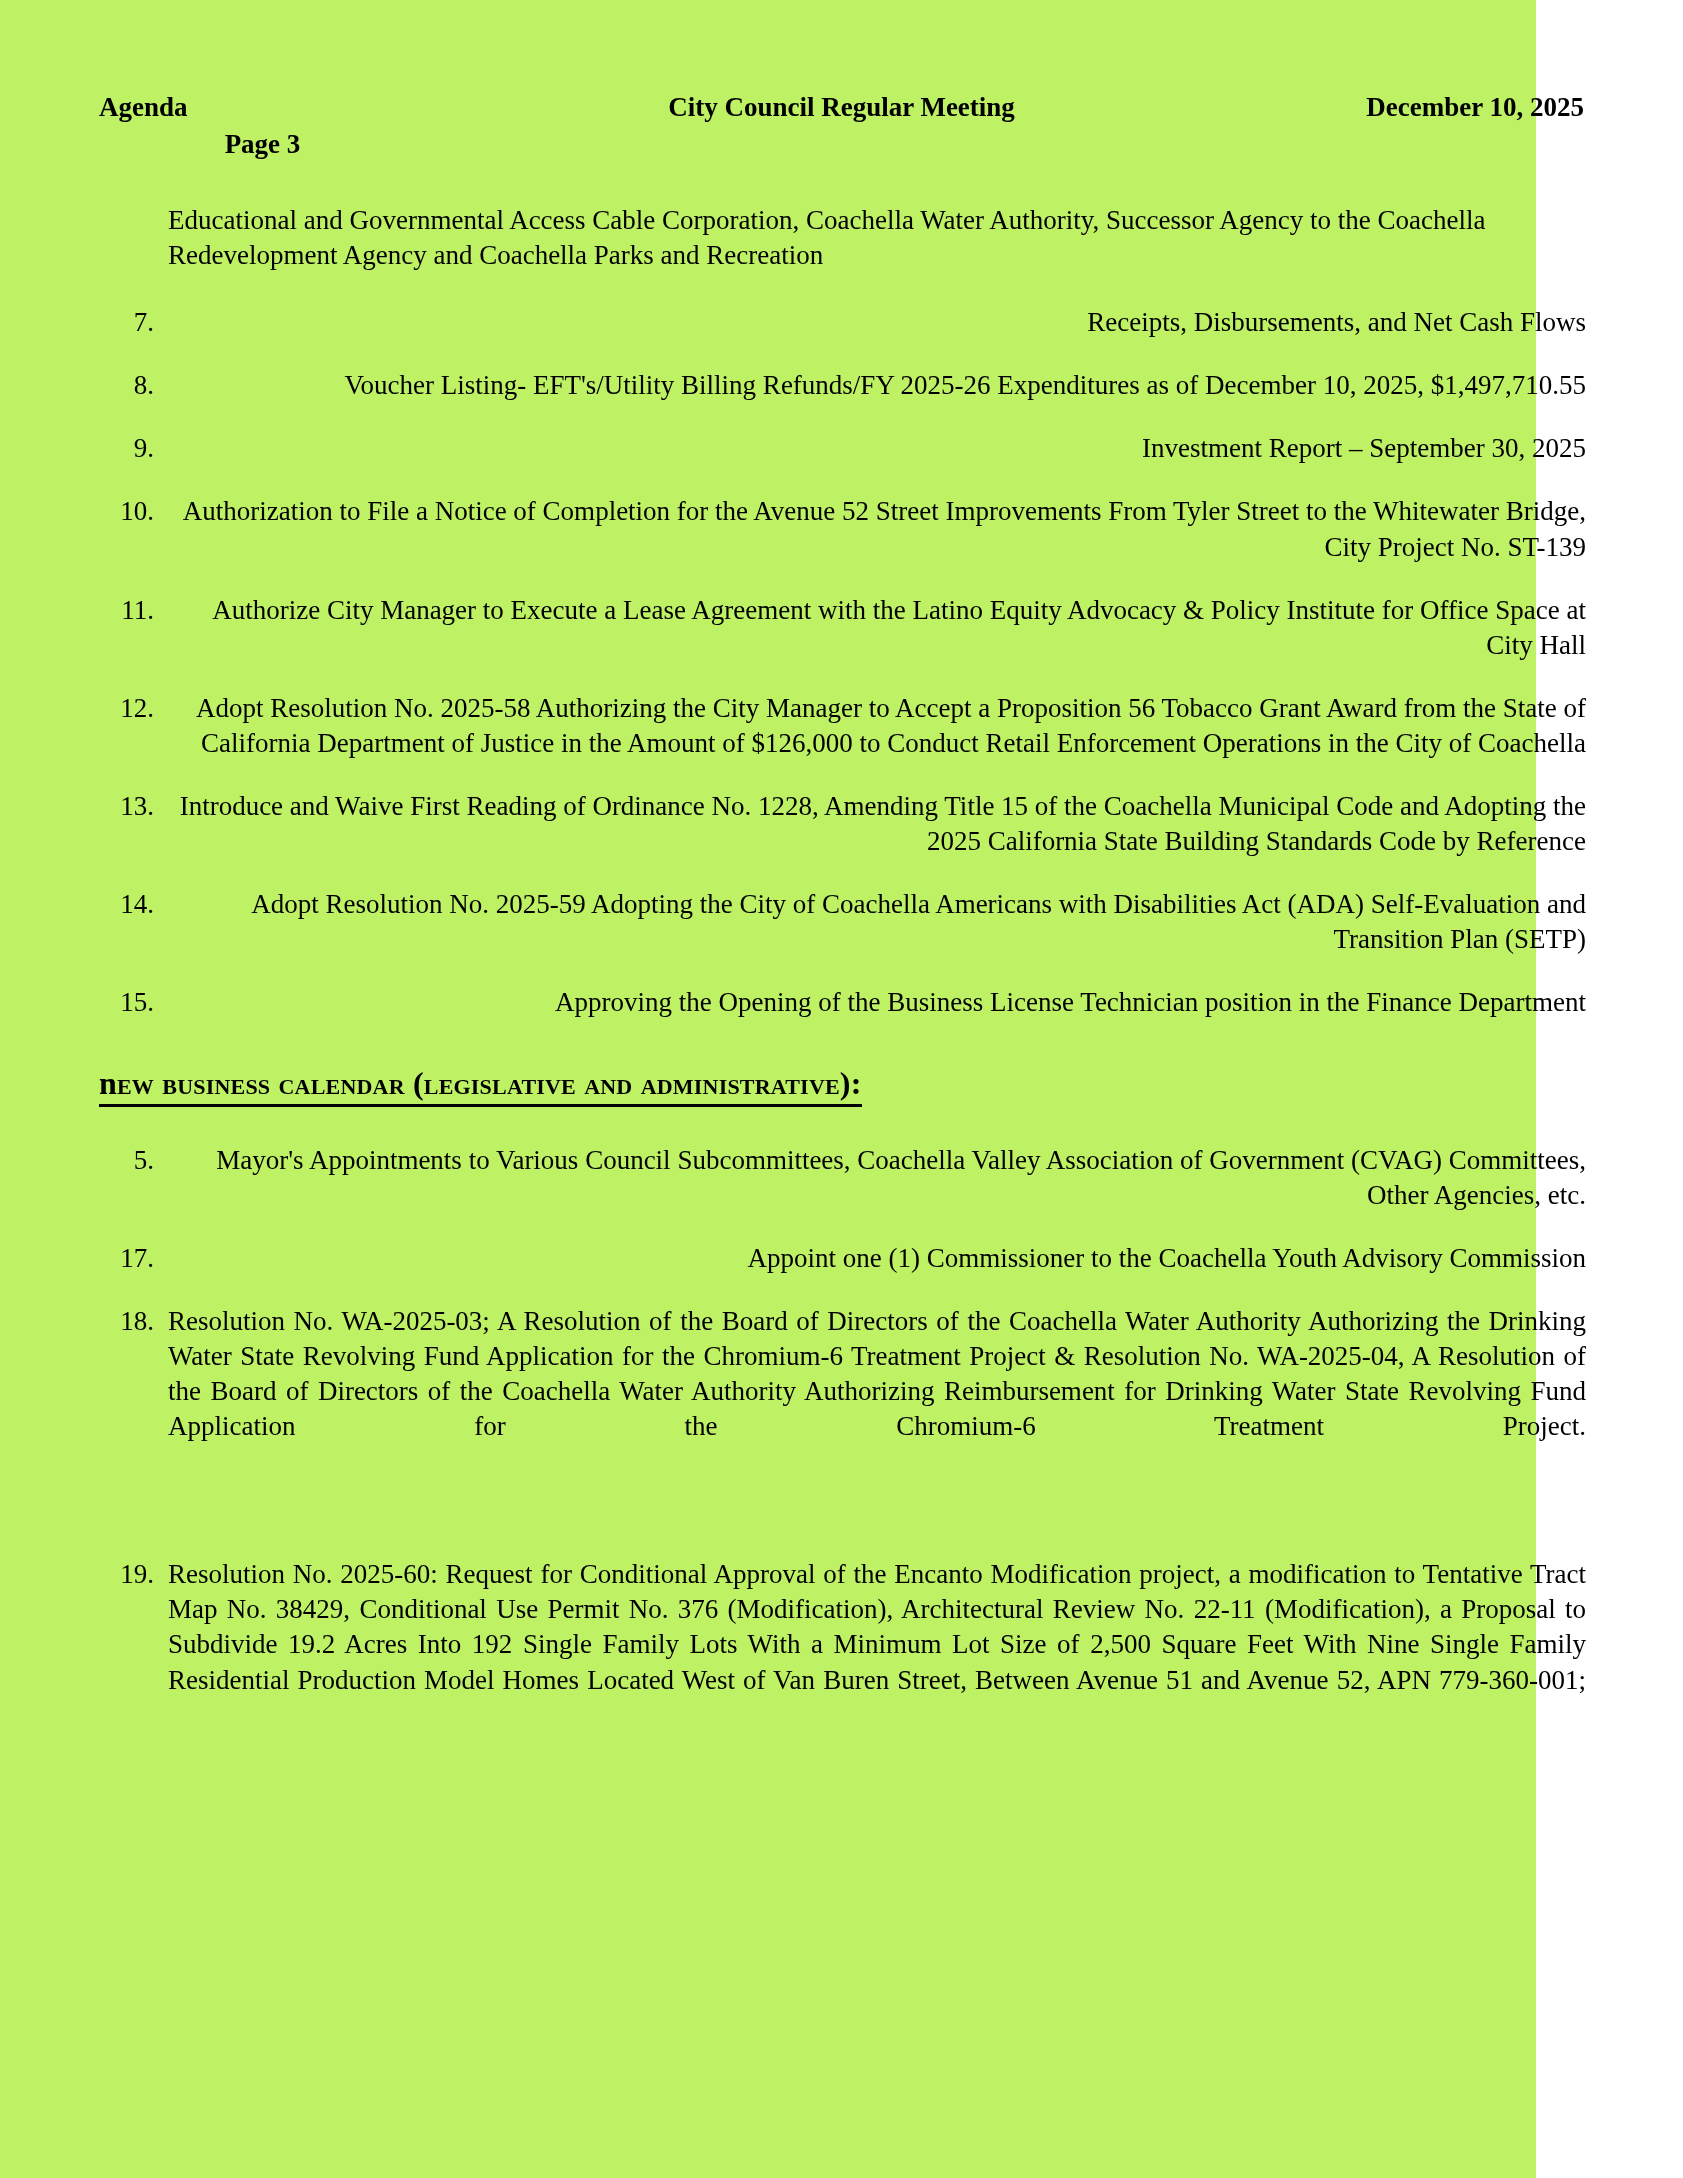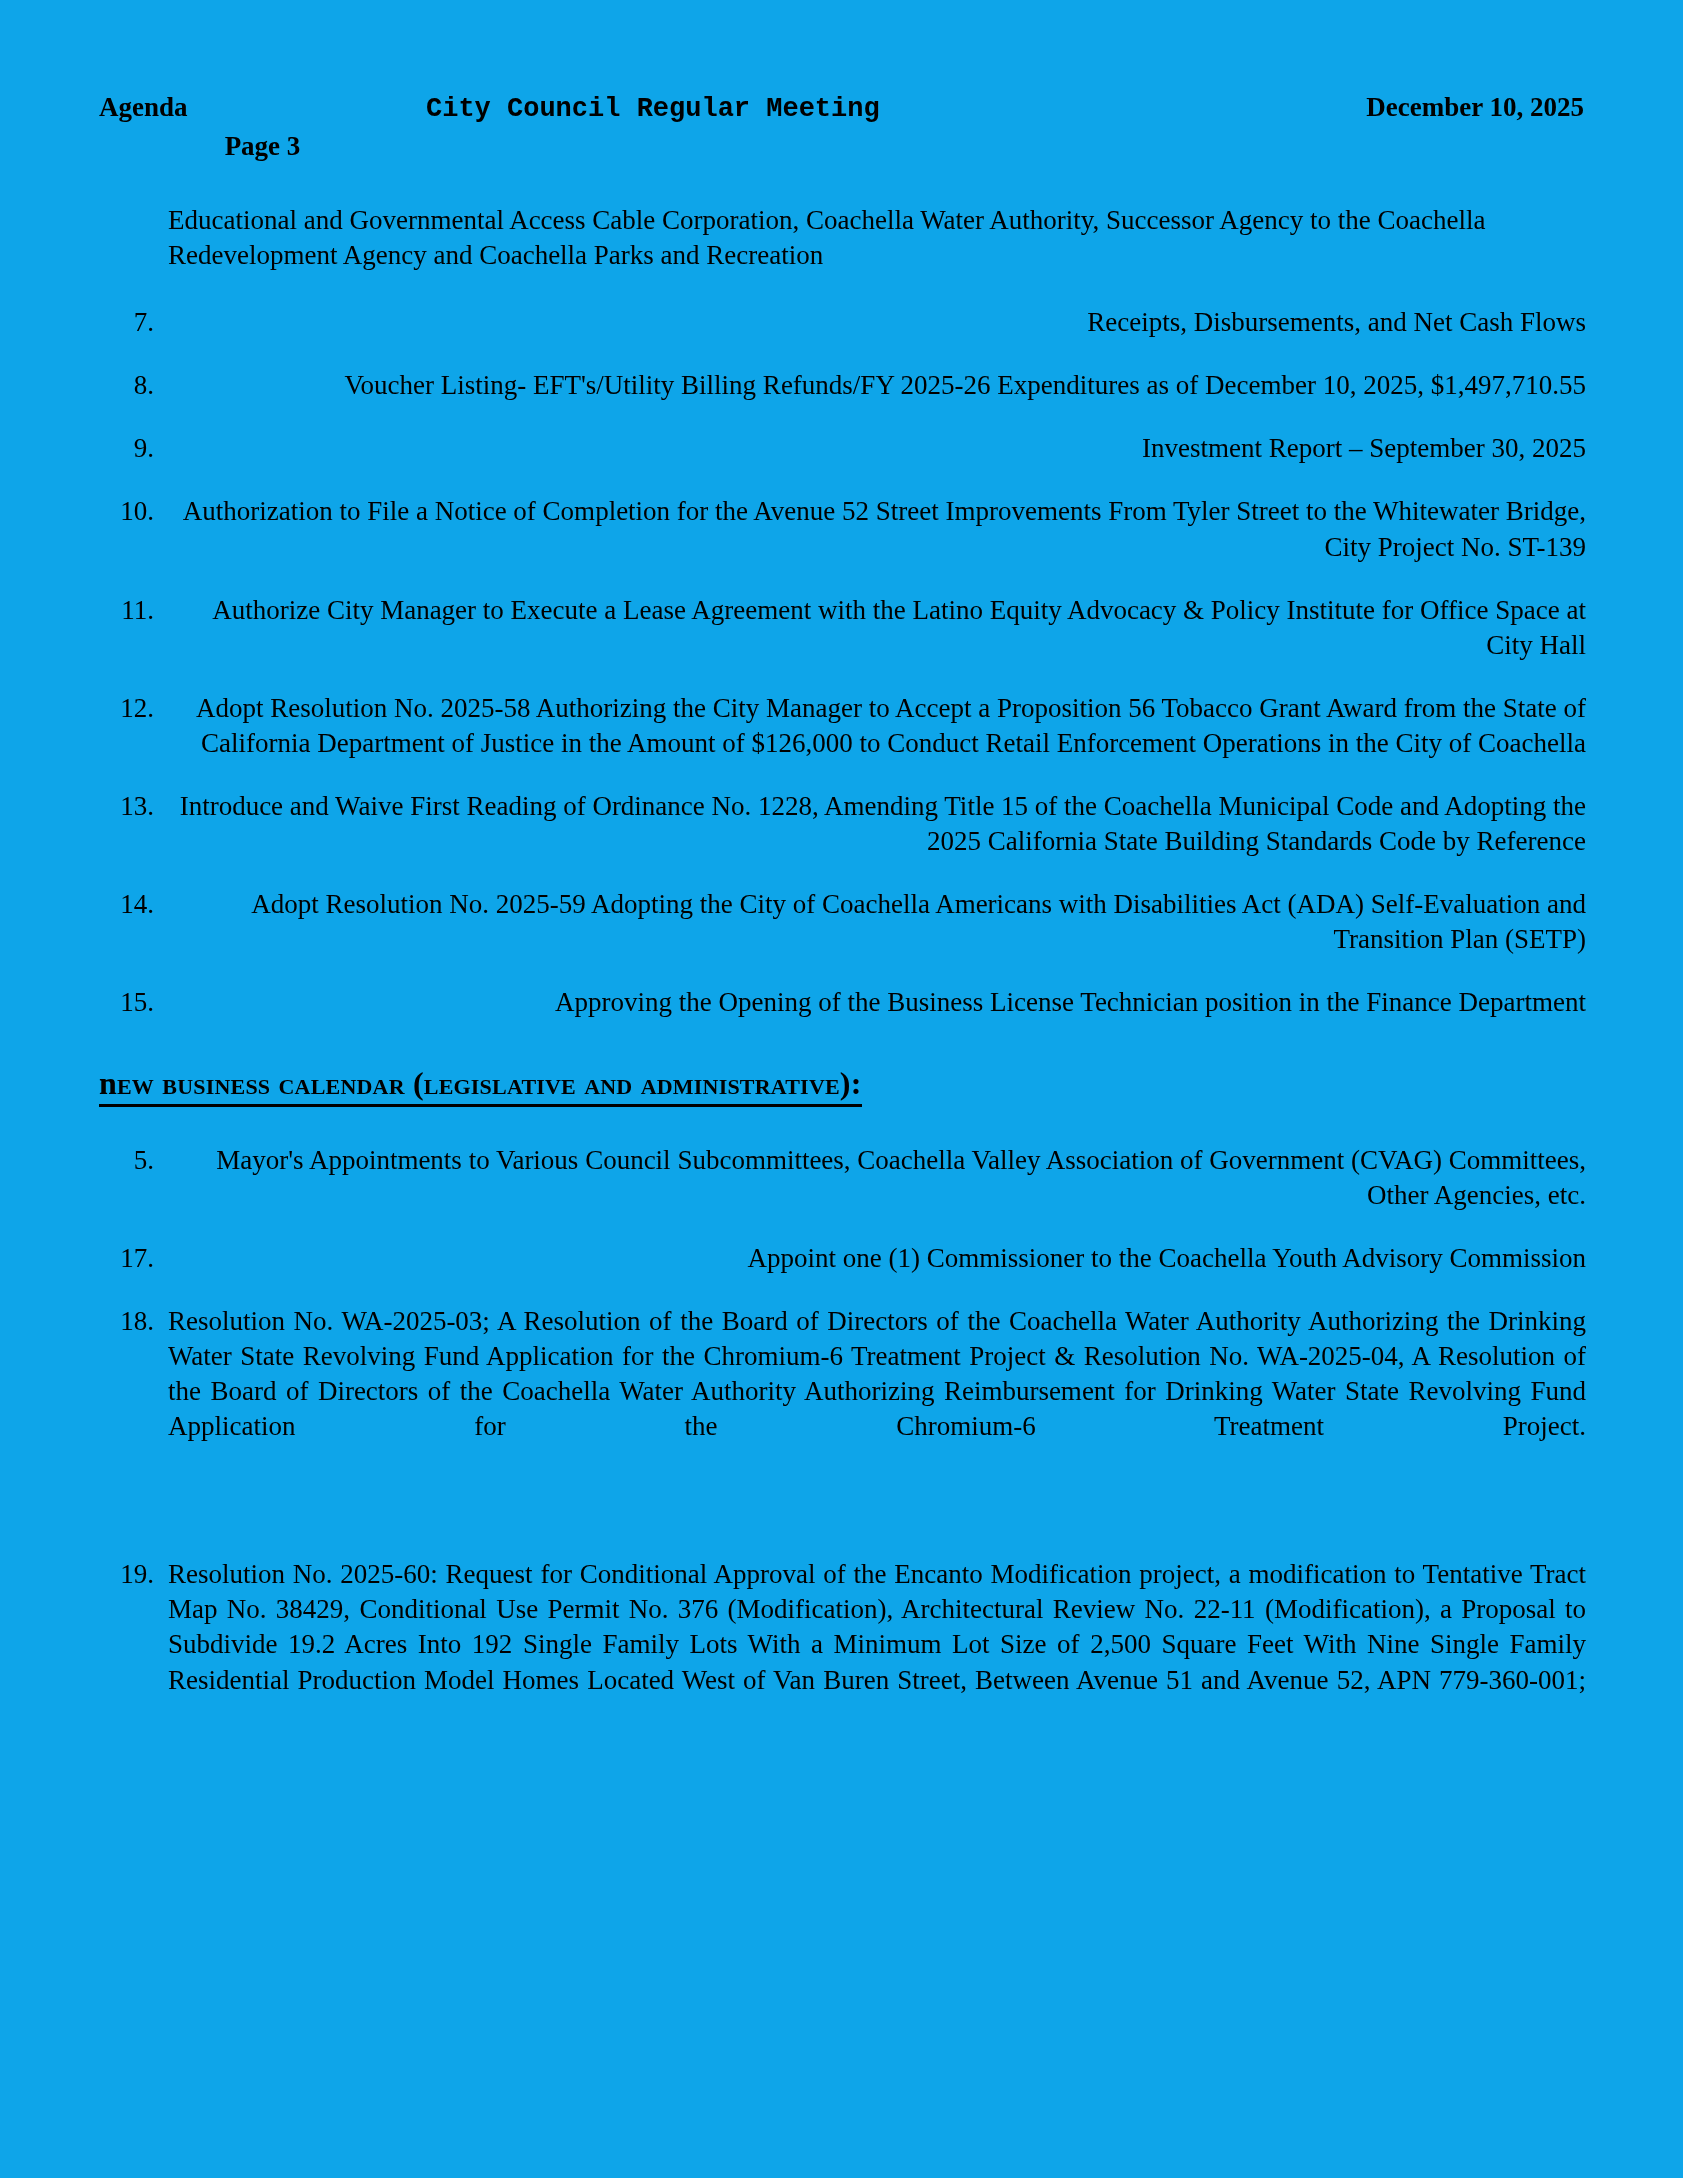--- a/index.html
+++ b/index.html
@@ -10,43 +10,43 @@
   }
   body {
     width: 1683px;
     height: 2178px;
     font-family: "Liberation Serif", "DejaVu Serif", serif;
     color: #000000;
     -webkit-font-smoothing: antialiased;
   }
   .page {
     position: relative;
-    width: 1683px;
+    width: 1536px;
     height: 2178px;
-    background: #0ea5e9;
+    background: #bef264;
     box-sizing: border-box;
   }
   
   .page-header {
     position: absolute;
     left: 99px;
     top: 91px;
     width: 1485px;
     font-size: 27px;
     font-weight: bold;
     line-height: 1.22;
   }
   .hdr-row {
     display: flex;
     align-items: baseline;
     justify-content: space-between;
     width: 100%;
   }
   .hdr-left  { width: 327px; text-align: left; white-space: nowrap; }
-  .hdr-center{ flex: 1 1 auto; white-space: nowrap; font-family: Liberation Mono, monospace; }
+  .hdr-center{ flex: 1 1 auto; text-align: center; white-space: nowrap; }
   .hdr-right { width: 327px; text-align: right; white-space: nowrap; }
   .hdr-subrow {
     margin-top: 4px;
     width: 327px;
     text-align: center;
   }
   
   .body-area {
     position: absolute;
     left: 99px;

